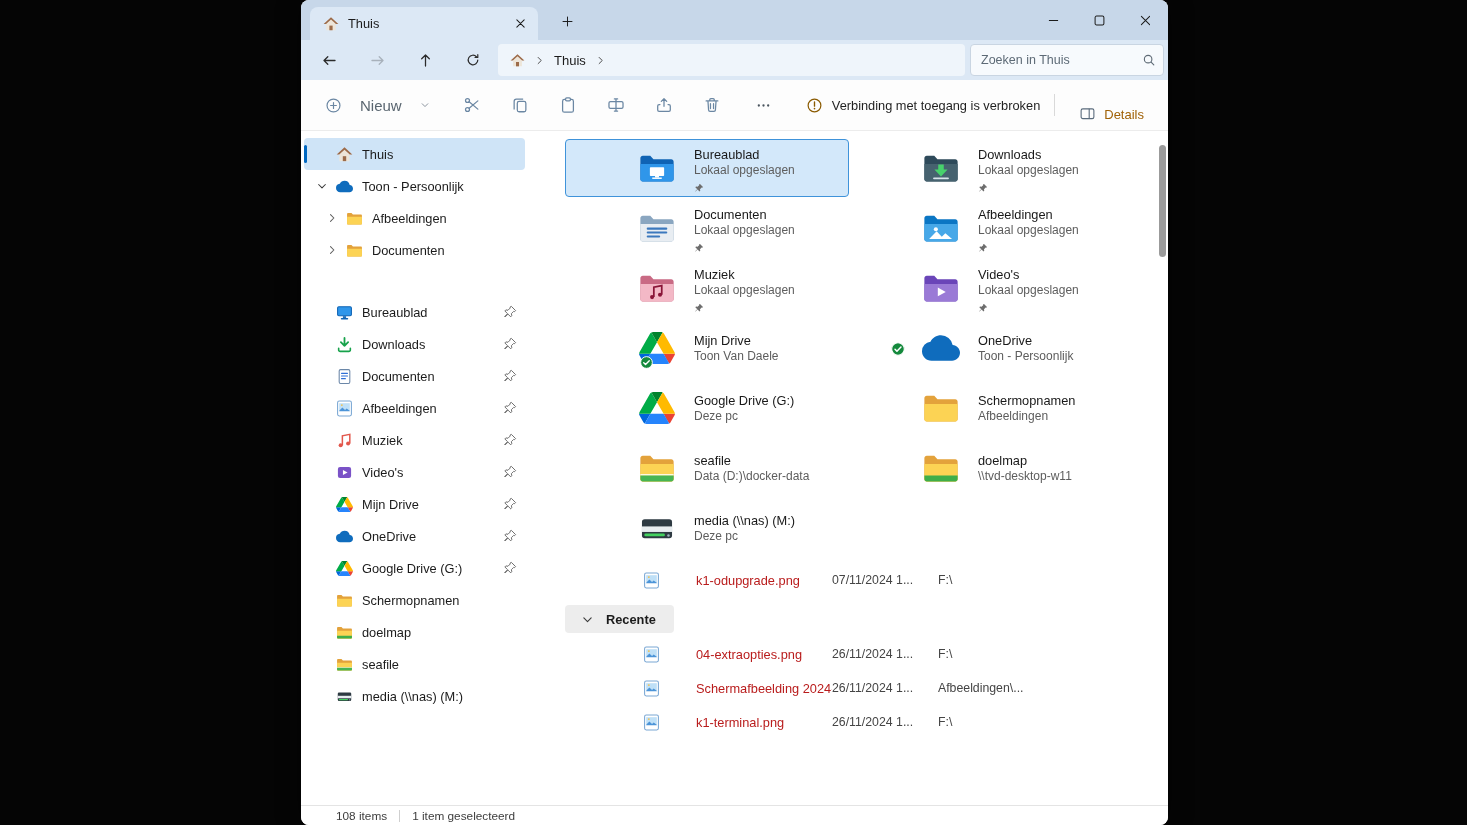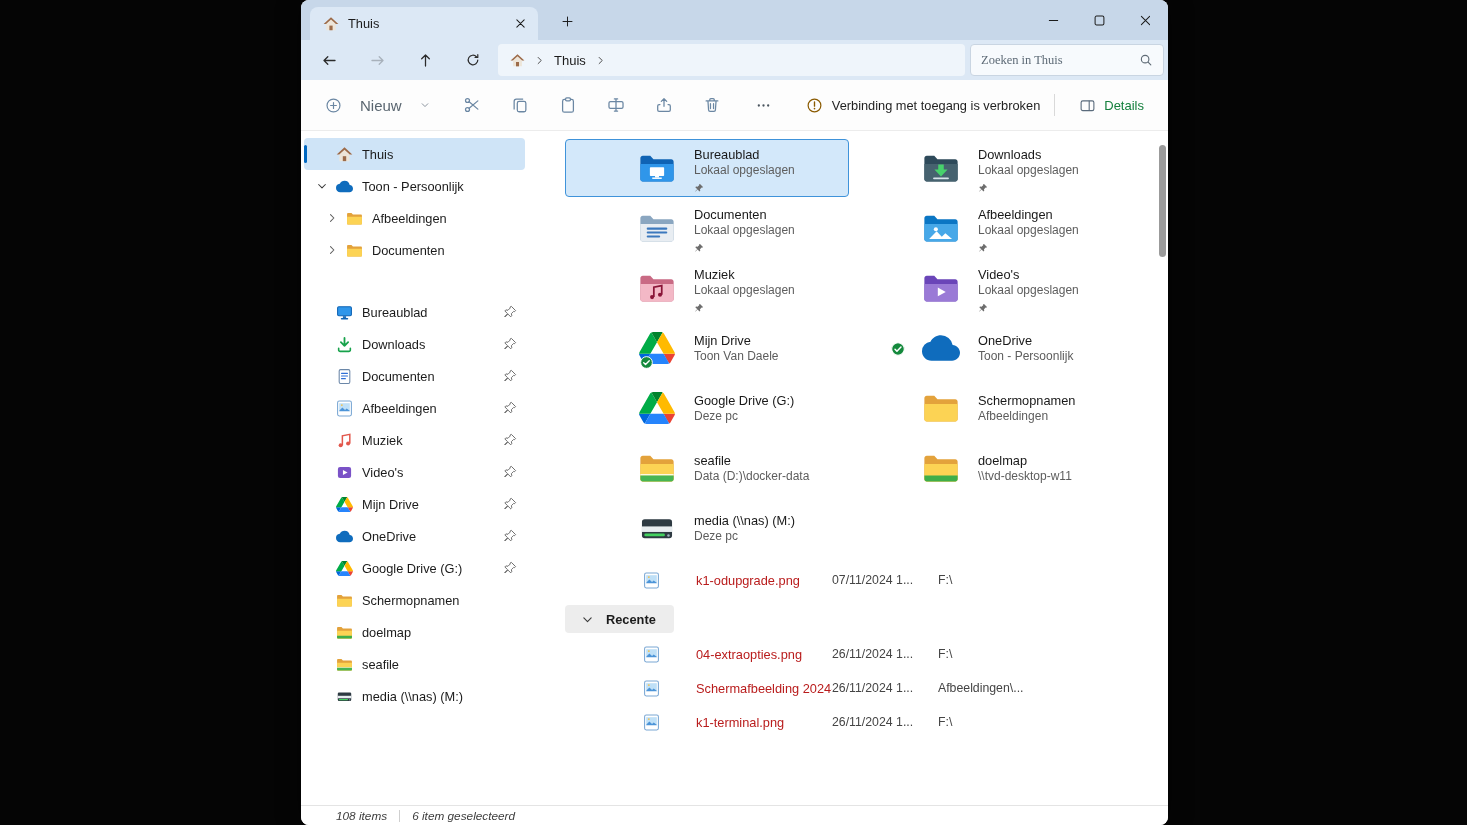--- a/index.html
+++ b/index.html
@@ -13,31 +13,31 @@
   .newtab{position:absolute;left:253px;top:9px;width:26px;height:24px;border-radius:4px;display:flex;align-items:center;justify-content:center;}
   .wincontrols{position:absolute;right:0;top:0;height:40px;display:flex;}
   .wc{width:46px;height:40px;display:flex;align-items:center;justify-content:center;}
   
   .navbar{height:40px;background:#dce8f5;position:relative;flex:0 0 auto;}
   .nav-btns{position:absolute;left:8px;top:4px;display:flex;gap:8px;}
   .nav-btn{width:40px;height:32px;display:flex;align-items:center;justify-content:center;border-radius:4px;}
   .crumbbar{position:absolute;left:197px;top:4px;width:467px;height:32px;background:rgba(255,255,255,.55);border-radius:4px;display:flex;align-items:center;gap:9px;padding:0 12px;font-size:13px;color:#1b1b1b;}
   .crumb-chev{display:flex;align-items:center;}
   .searchbox{position:absolute;left:669px;top:4px;width:194px;height:32px;background:rgba(255,255,255,.78);border:1px solid #c9d5e2;border-radius:4px;display:flex;align-items:center;padding:0 10px;}
-  .searchbox input{border:none;outline:none;background:transparent;flex:1;font-size:12.5px;color:#3c464f;font-family:Liberation Serif, serif;}
+  .searchbox input{border:none;outline:none;background:transparent;flex:1;font-size:12.5px;color:#3c464f;font-family:Liberation Sans, sans-serif;}
   .searchbox input::placeholder{color:#5d6a76;opacity:1;}
   
   .toolbar{height:51px;background:#fdfdfd;border-bottom:1px solid #ececec;display:flex;align-items:center;padding:0 14px;flex:0 0 auto;}
   .btn-new{display:flex;align-items:center;gap:18px;height:34px;padding:0 10px;border-radius:4px;color:#5a6670;font-size:15px;}
   .tb-group{display:flex;margin-left:8px;}
   .tb-btn{width:48px;height:34px;display:flex;align-items:center;justify-content:center;border-radius:4px;}
   .tb-right{margin-left:auto;display:flex;align-items:center;}
   .warn-text{font-size:12.8px;color:#1f1f1f;margin-left:9px;}
   .tb-divider{width:1px;height:22px;background:#d9d9d9;margin:0 14px;}
-  .btn-details{display:flex;align-items:center;gap:8px;height:34px;padding:0 10px;border-radius:4px;font-size:13px;color:#15803d;}
+  .btn-details{display:flex;align-items:flex-end;gap:8px;height:34px;padding:0 10px;border-radius:4px;font-size:13px;color:#a16207;}
   
   .content{flex:1;display:flex;position:relative;background:#fff;min-height:0;}
   .sidebar{width:227px;flex:0 0 auto;padding-top:7px;position:relative;}
   .sb-item{height:32px;margin:0 3px;border-radius:4px;display:flex;align-items:center;padding-left:6px;position:relative;font-size:12.8px;color:#1b1b1b;}
   .sb-item.sel{background:#cfe4f7;}
   .sb-item.sel::before{content:'';position:absolute;left:0;top:7px;bottom:7px;width:3px;border-radius:2px;background:#0067c0;}
   .sb-item.child{padding-left:16px;}
   .sb-chev{width:24px;height:16px;display:flex;align-items:center;justify-content:center;flex:0 0 auto;}
   .sb-ic{width:17px;height:17px;display:flex;align-items:center;justify-content:center;flex:0 0 auto;margin-left:2px;}
   .sb-ic svg{width:100%;height:100%;}
@@ -64,21 +64,21 @@
   .qa-badge svg{width:100%;height:100%;}
   .file-list{margin-top:4px;}
   .f-row{height:34px;margin:0 8px 0 37px;display:flex;align-items:center;border-radius:4px;}
   .f-ic{margin-left:78px;width:17px;height:17px;flex:0 0 auto;}
   .f-ic svg{width:100%;height:100%;}
   .f-name{margin-left:36px;width:136px;font-size:12.8px;color:#b91c1c;white-space:nowrap;overflow:hidden;}
   .f-date{width:106px;font-size:12.3px;color:#454545;white-space:nowrap;overflow:hidden;}
   .f-path{font-size:12.3px;color:#454545;white-space:nowrap;}
   .scrollthumb{position:absolute;right:2px;top:14px;width:7px;height:112px;border-radius:4px;background:#9b9b9b;}
   
-  .statusbar{height:20px;flex:0 0 auto;border-top:1px solid #e4e4e4;display:flex;align-items:center;gap:12px;padding-left:35px;font-size:11.8px;color:#3d3d3d;background:#fff;font-style:italic;}
+  .statusbar{height:20px;flex:0 0 auto;border-top:1px solid #e4e4e4;display:flex;align-items:center;gap:12px;padding-left:35px;font-size:11.8px;color:#3d3d3d;background:#fff;}
   .s-div{width:1px;height:12px;background:#cfcfcf;}
 </style>
 </head>
 <body>
 
 <div class="stage">
   <div class="window">
 
     <div class="titlebar">
       <div class="tab">
@@ -754,17 +754,17 @@
     <span class="f-path">F:\</span>
   </div>
           </div>
       </main>
       <div class="scrollthumb"></div>
     </div>
 
     <div class="statusbar">
       <span>108 items</span>
       <span class="s-div"></span>
-      <span>6 item geselecteerd</span>
+      <span>1 item geselecteerd</span>
     </div>
 
   </div>
 </div>
 
 </body></html>

